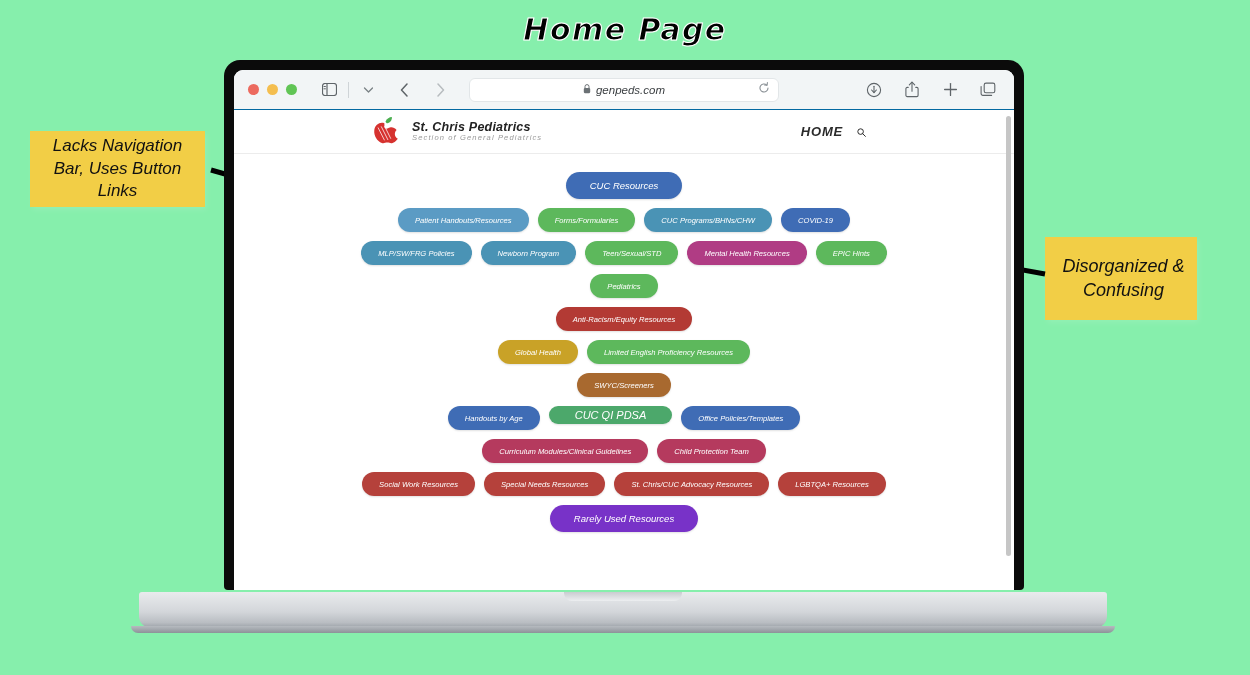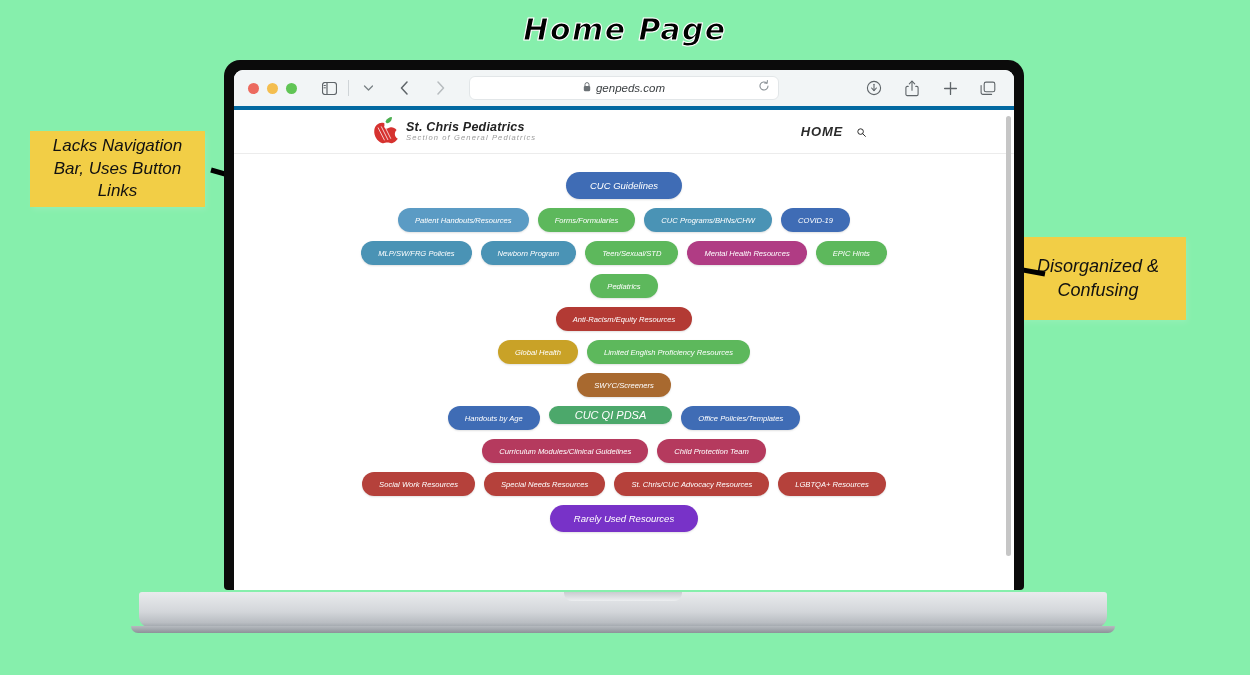--- a/index.html
+++ b/index.html
@@ -29,21 +29,21 @@
     color: #111;
     font-size: 17px;
     line-height: 1.32;
     text-align: center;
     display: flex; align-items: center; justify-content: center;
     padding: 6px 10px;
     box-shadow: 2px 3px 6px rgba(255,255,255,0.10);
     font-family: "Liberation Sans", sans-serif;
   }
   #note-left  { left: 30px;  top: 131px; width: 175px; height: 76px; }
-  #note-right { left: 1005px; top: 237px; width: 181px; height: 83px; font-size:18px;padding-left:15px; }
+  #note-right { left: 1045px; top: 237px; width: 152px; height: 83px; font-size:18px;padding-left:15px; }
 
   
   .arrow-svg { position: absolute; overflow: visible; }
   #arrow-left-svg  { left: 205px; top: 160px; width: 220px; height: 80px; }
   #arrow-right-svg { left: 835px; top: 230px; width: 215px; height: 55px; }
 
   
   #laptop-screen {
     position: absolute; left: 224px; top: 60px;
     width: 800px; height: 530px;
@@ -74,21 +74,21 @@
   #browser {
     width: 100%; height: 100%;
     background: #ffffff;
     border-radius: 9px 9px 0 0;
     overflow: hidden;
     display: flex; flex-direction: column;
   }
   #browser-toolbar {
     height: 40px; flex: 0 0 40px;
     background: #F2F5F6;
-    border-bottom: 4px solid #0369a1;
+    border-bottom: 1px solid #0369a1;
     display: flex; align-items: center;
     padding: 0 14px;
     position: relative;
   }
   .traffic { display: flex; gap: 8px; align-items: center; }
   .dot { width: 11px; height: 11px; border-radius: 50%; }
   .dot.red { background: #EC6A5F; }
   .dot.yellow { background: #F4BE4F; }
   .dot.green { background: #61C555; }
 
@@ -119,21 +119,21 @@
   #page {
     flex: 1 1 auto; background: #ffffff;
     position: relative; overflow: hidden;
   }
   #site-header {
     height: 44px; border-bottom: 1px solid #ececec;
     display: flex; align-items: center;
     padding: 0 18px 0 22px;
     position: relative;
   }
-  #brand { display: flex; align-items: center; gap: 8px; margin-left: 116px; }
+  #brand { display: flex; align-items: center; gap: 14px; margin-left: 116px; }
   #brand-text { line-height: 1.12; }
   #brand-title { font-size: 12.5px; font-weight: 700; color: #222; letter-spacing:.2px; }
   #brand-sub   { font-size: 7.6px; color: #9b9b9b; letter-spacing: 1.1px; }
   #site-nav { position: absolute; right: 148px; display: flex; align-items: center; gap: 14px; }
   #nav-home { font-size: 13px; font-weight: 700; letter-spacing: .8px; color: #2b2b2b; }
 
   #buttons-area {
     padding-top: 18px;
     display: flex; flex-direction: column; align-items: center;
     gap: 9px;
@@ -288,21 +288,21 @@
               <svg width="9" height="9" viewBox="0 0 10 10">
                   <circle cx="4" cy="4" r="3.1" fill="none" stroke="#2b2b2b" stroke-width="1.1"></circle>
                   <line x1="6.3" y1="6.3" x2="9.3" y2="9.3" stroke="#2b2b2b" stroke-width="1.1" stroke-linecap="round"></line>
                 </svg>
             </span>
           </div>
         </div>
 
         <div id="buttons-area">
             <div class="btn-row">
-              <div class="pill sz-lg" style="background: rgb(63, 108, 181);">CUC Guidelines</div>
+              <div class="pill sz-lg" style="background: rgb(63, 108, 181);">CUC Resources</div>
             </div>
             <div class="btn-row">
               <div class="pill sz-md" style="background: rgb(91, 155, 196);">Patient Handouts/Resources</div>
               <div class="pill sz-md" style="background: rgb(93, 184, 92);">Forms/Formularies</div>
               <div class="pill sz-md" style="background: rgb(74, 147, 181);">CUC Programs/BHNs/CHW</div>
               <div class="pill sz-md" style="background: rgb(63, 108, 181);">COVID-19</div>
             </div>
             <div class="btn-row">
               <div class="pill sz-md" style="background: rgb(74, 147, 181);">MLP/SW/FRG Policies</div>
               <div class="pill sz-md" style="background: rgb(74, 147, 181);">Newborn Program</div>

